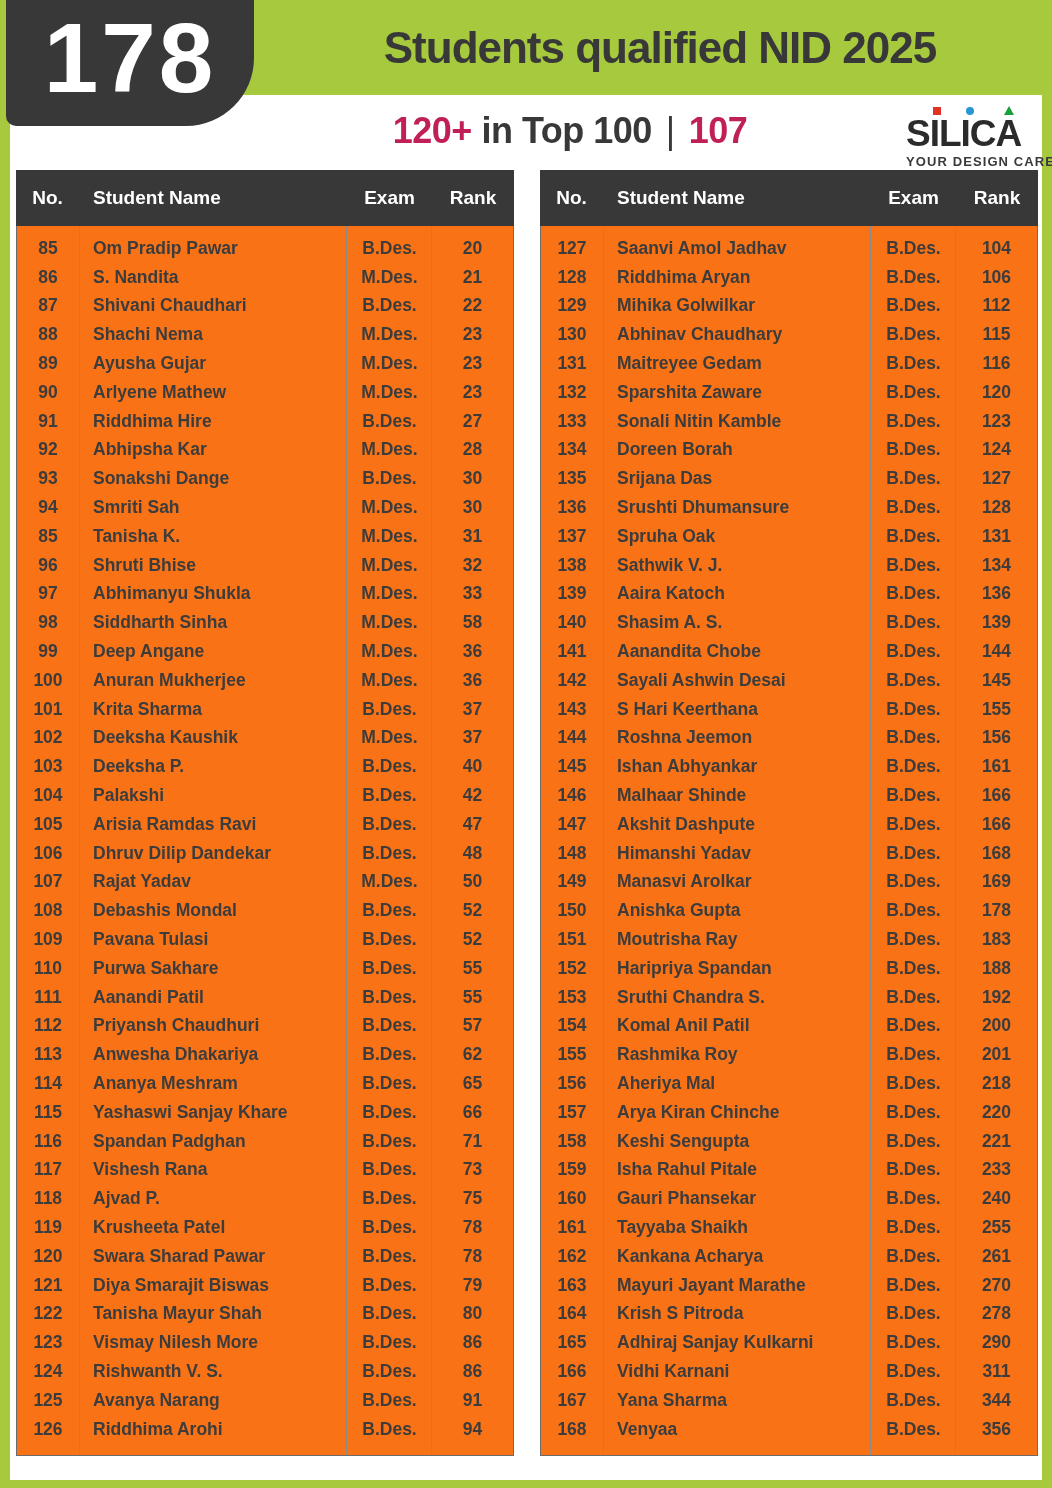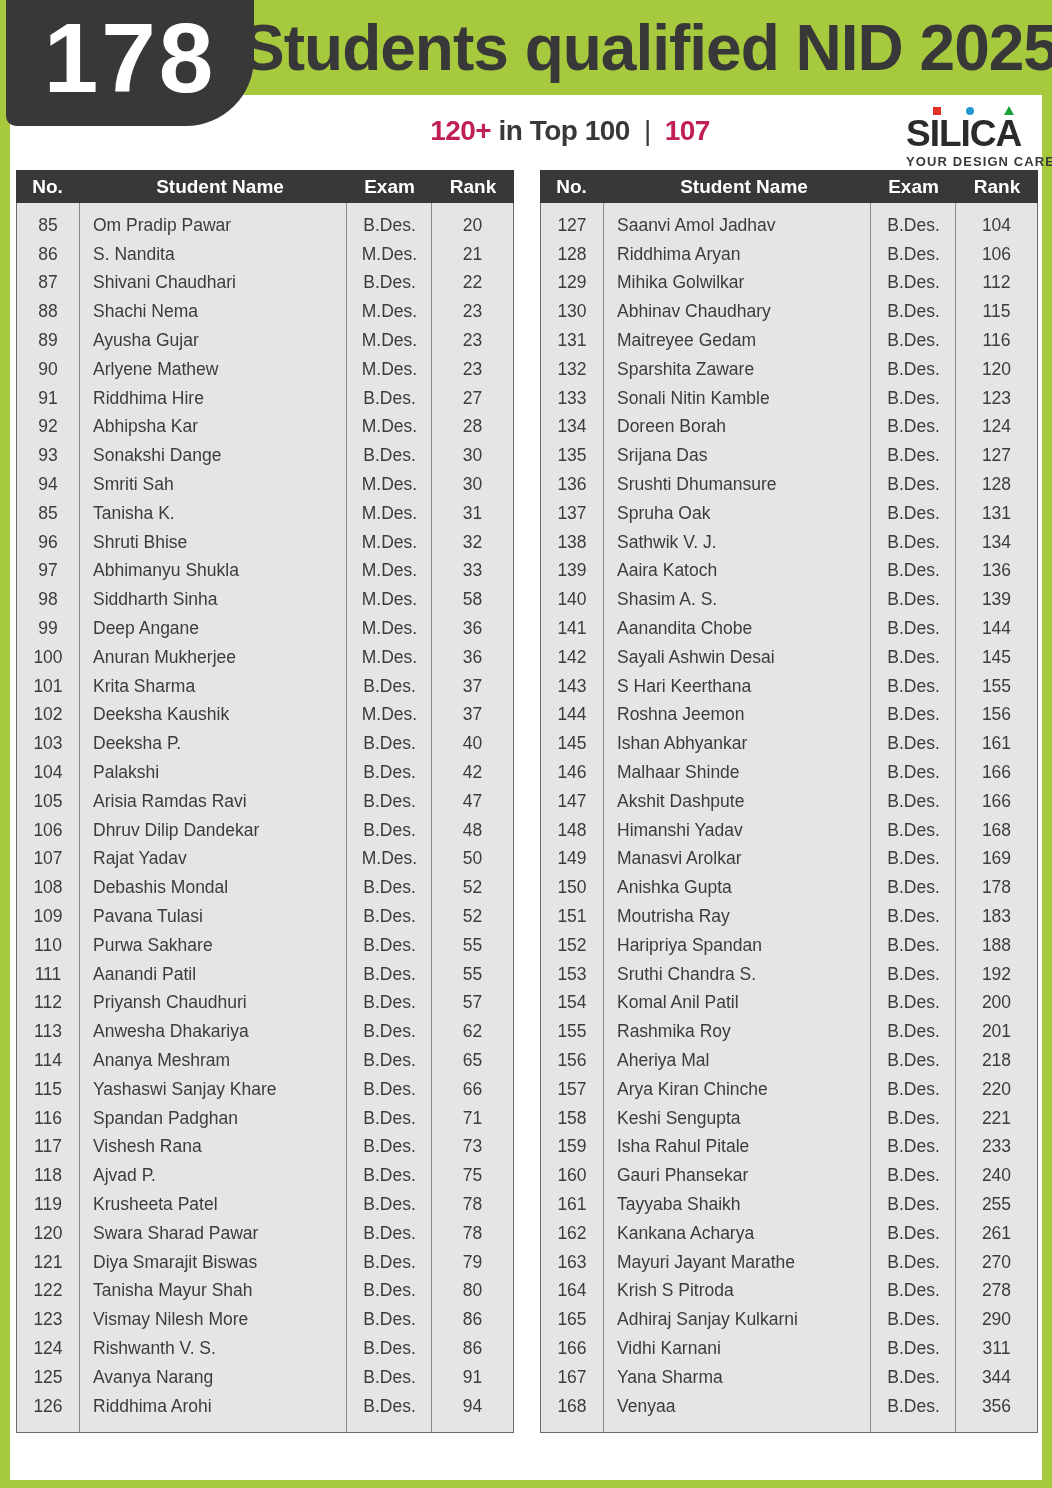--- a/index.html
+++ b/index.html
@@ -27,30 +27,30 @@
     border-radius:0 0 68px 10px;
     display:flex;align-items:center;justify-content:center;
     z-index:3;
   }
   .badge-num{
     color:#ffffff;font-size:98px;font-weight:700;letter-spacing:3px;
     margin-top:-10px;
   }
   
   .title{
-    position:absolute;left:268px;top:0;width:764px;height:96px;
+    position:absolute;left:278px;top:0;width:764px;height:96px;
     display:flex;align-items:center;justify-content:center;
-    color:var(--charcoal);font-size:64px;font-weight:700;letter-spacing:-1px;
+    color:var(--charcoal);font-size:44px;font-weight:700;letter-spacing:-1px;
     white-space:nowrap;z-index:2;
   }
   
   .subtitle{
     position:absolute;left:190px;top:100px;width:760px;height:62px;
     display:flex;align-items:center;justify-content:center;
-    font-size:28px;font-weight:700;color:var(--charcoal);
+    font-size:36px;font-weight:700;color:var(--charcoal);
     white-space:pre;letter-spacing:-0.5px;
   }
   .subtitle .hl{color:var(--crimson);}
   .subtitle .sep{padding:0 14px;font-weight:400;color:var(--charcoal);}
   
   .logo{
     position:absolute;right:14px;top:106px;width:132px;text-align:left;
   }
   .logo-word{
     position:relative;display:inline-block;
@@ -63,29 +63,29 @@
   .mark-triangle{left:98px;top:0;width:0;height:0;border-left:5px solid transparent;border-right:5px solid transparent;border-bottom:9px solid #18a03c;}
   .logo-tag{
     font-size:13px;font-weight:700;letter-spacing:1.1px;color:#3a393a;
     margin-top:2px;white-space:nowrap;
   }
   
   .table{position:absolute;top:170px;width:498px;}
   #table-left{left:16px;}
   #table-right{left:540px;}
   .thead{
-    height:33px;background:var(--charcoal);color:#ffffff;
+    height:56px;background:var(--charcoal);color:#ffffff;
     font-weight:700;font-size:19px;
     display:grid;grid-template-columns:63px 268px 85px 82px;align-items:center;
   }
   .thead span{text-align:center;}
-  .thead .h-name{text-align:center;padding-left:14px;}
+  .thead .h-name{text-align:left;padding-left:14px;}
   .tbody{
     position:relative;border:1px solid var(--line);border-top:none;
-    padding:8px 0 12px 0;background:#e5e5e5;
+    padding:8px 0 12px 0;background:#f97316;font-weight:bold;
   }
   .vline{position:absolute;top:0;bottom:0;width:1px;background:#8a8a8a;}
   .v1{left:62px}.v2{left:329px}.v3{left:414px}
   .trow{
     display:grid;grid-template-columns:62px 268px 85px 81px;
     height:28.8px;align-items:center;
     font-size:17.5px;color:var(--row-text);
   }
   .c-no,.c-exam,.c-rank{text-align:center;}
   .c-name{padding-left:14px;white-space:nowrap;}

